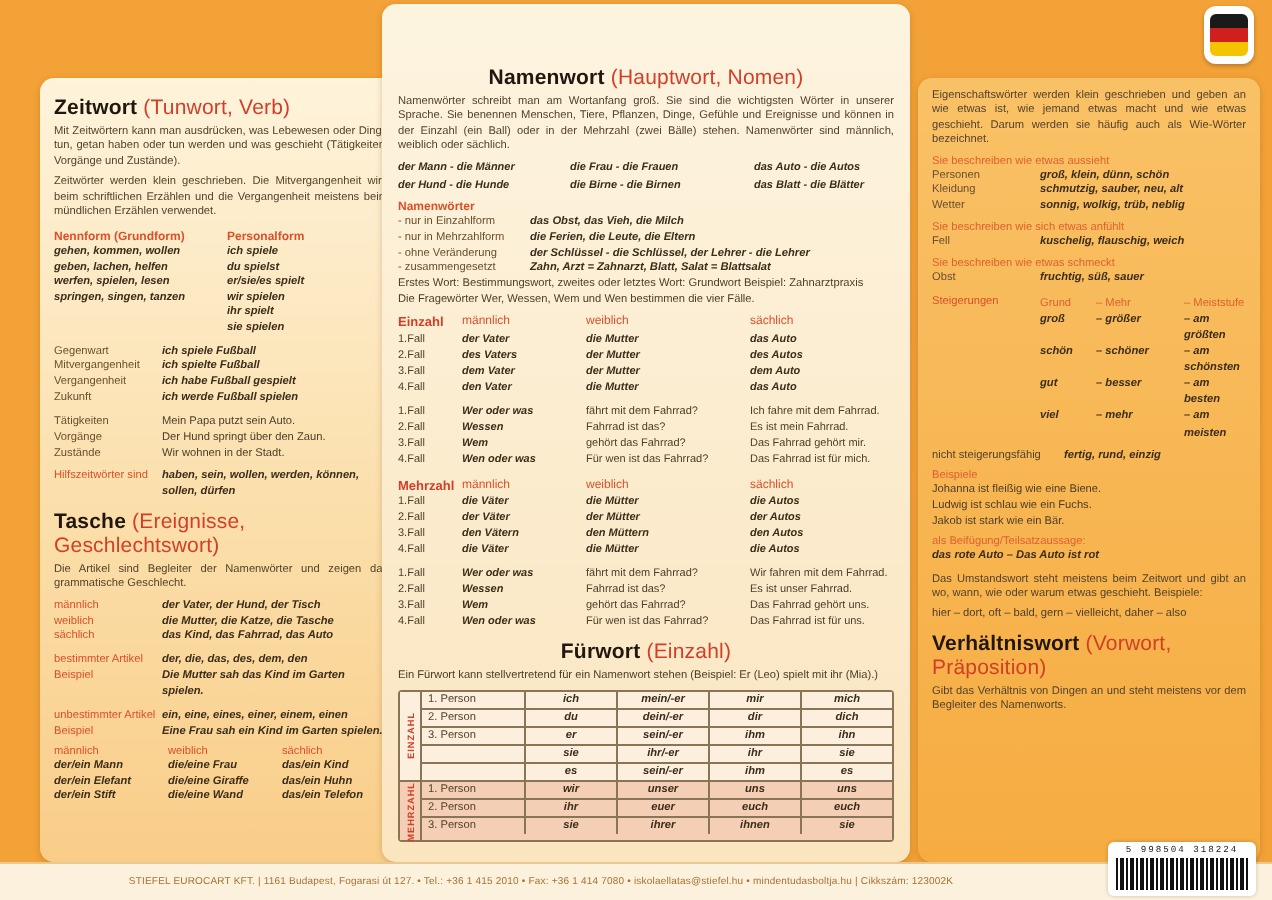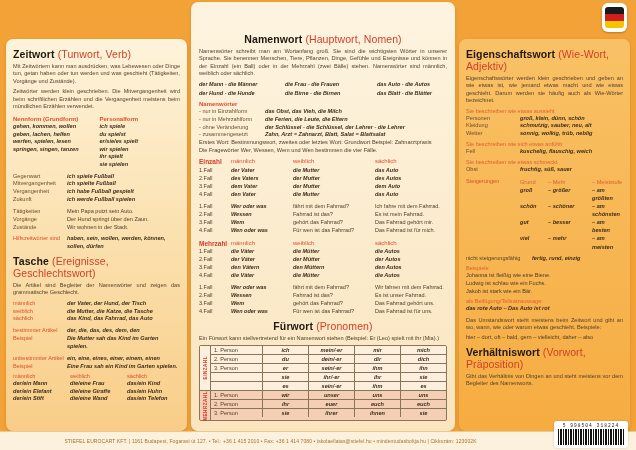--- a/index.html
+++ b/index.html
@@ -11,21 +11,21 @@
   .poster-title { position:absolute; left:191px; top:8px; width:264px; text-align:center;
     font-size:17px; font-weight:bold; color:#1c1711; letter-spacing:.5px; }
 
   .flag { position:absolute; right:9px; top:3px; width:25px; height:29px; background:#fff;
     border-radius:6px; box-shadow:0 1px 2px rgba(0,0,0,.25); display:flex; align-items:center; justify-content:center; }
   .flag-inner { width:19px; height:21px; border-radius:3px; overflow:hidden; display:flex; flex-direction:column; }
   .flag-inner div { flex:1; }
   .fs1 { background:#1a1a1a; } .fs2 { background:#d01f1f; } .fs3 { background:#f4c400; }
 
   .card { position:absolute; border-radius:7px; box-shadow:0 1px 3px rgba(120,60,0,.25); overflow:hidden; }
-  .card-left  { left:6px;   top:39px; width:181px; height:392px; background:linear-gradient(180deg,#fef3db 0%,#fbdfab 55%,#f9cd88 100%); padding:6px 7px; }
+  .card-left  { left:20px;   top:39px; width:181px; height:392px; background:linear-gradient(180deg,#fef3db 0%,#fbdfab 55%,#f9cd88 100%); padding:6px 7px; }
   .card-mid   { left:191px; top:2px;  width:264px; height:429px; background:linear-gradient(180deg,#fdf4e0 0%,#fae5bf 100%); padding:28px 8px 4px 8px; }
   .card-right { left:459px; top:39px; width:171px; height:392px; background:linear-gradient(180deg,#f9c166 0%,#f6ac41 100%); padding:6px 7px; }
 
   h2 { font-size:10.5px; color:#201710; margin:3px 0 3px 0; letter-spacing:.1px; }
   h2 .hs { color:#d23e28; font-weight:normal; }
   h2.center { text-align:center; }
 
   .body { font-size:5.6px; line-height:1.32; color:#55422c; text-align:justify; margin-bottom:3px; }
   .red-label { font-size:6px; font-weight:bold; color:#dd4f2a; margin:3px 0 1px 0; }
   .red-note  { font-size:5.6px; color:#e0602f; margin:3px 0 1px 0; }
@@ -404,21 +404,21 @@
               <span class="c0">4.Fall</span>
               <span class="c1 bi">Wen oder was</span>
               <span class="c2">Für wen ist das Fahrrad?</span>
               <span class="c3">Das Fahrrad ist für uns.</span>
             </div>
           </div>
       </div>
     </div>
 
     <div class="sec">
-      <h2 class="center"><span>Fürwort</span> <span class="hs">(Pronomen)</span></h2>
+      <h2 class="center"><span>Fürwort</span> <span class="hs">(Einzahl)</span></h2>
       <p class="line">Ein Fürwort kann stellvertretend für ein Namenwort stehen (Beispiel: Er (Leo) spielt mit ihr (Mia).)</p>
       <div class="ptable">
         <div class="pblock ez">
           <div class="rot">
               <span>EINZAHL</span>
             </div>
           <div class="prows">
 
           <div class="prow">
                 <span class="pp">1. Person</span>
@@ -485,21 +485,20 @@
                 <span class="pc">sie</span>
               </div>
             </div>
         </div>
       </div>
     </div>
   </div>
 
   <div class="card card-right">
     <div class="sec">
-      <h2><span>Eigenschaftswort</span> <span class="hs">(Wie-Wort, Adjektiv)</span></h2>
       <p class="body">Eigenschaftswörter werden klein geschrieben und geben an wie etwas ist, wie jemand etwas macht und wie etwas geschieht. Darum werden sie häufig auch als Wie-Wörter bezeichnet.</p>
       <div class="red-note">Sie beschreiben wie etwas aussieht</div>
       <div>
 
       <div class="kv">
             <span class="k">Personen</span>
             <span class="v bi">groß, klein, dünn, schön</span>
           </div>
           <div class="kv">
             <span class="k">Kleidung</span>

